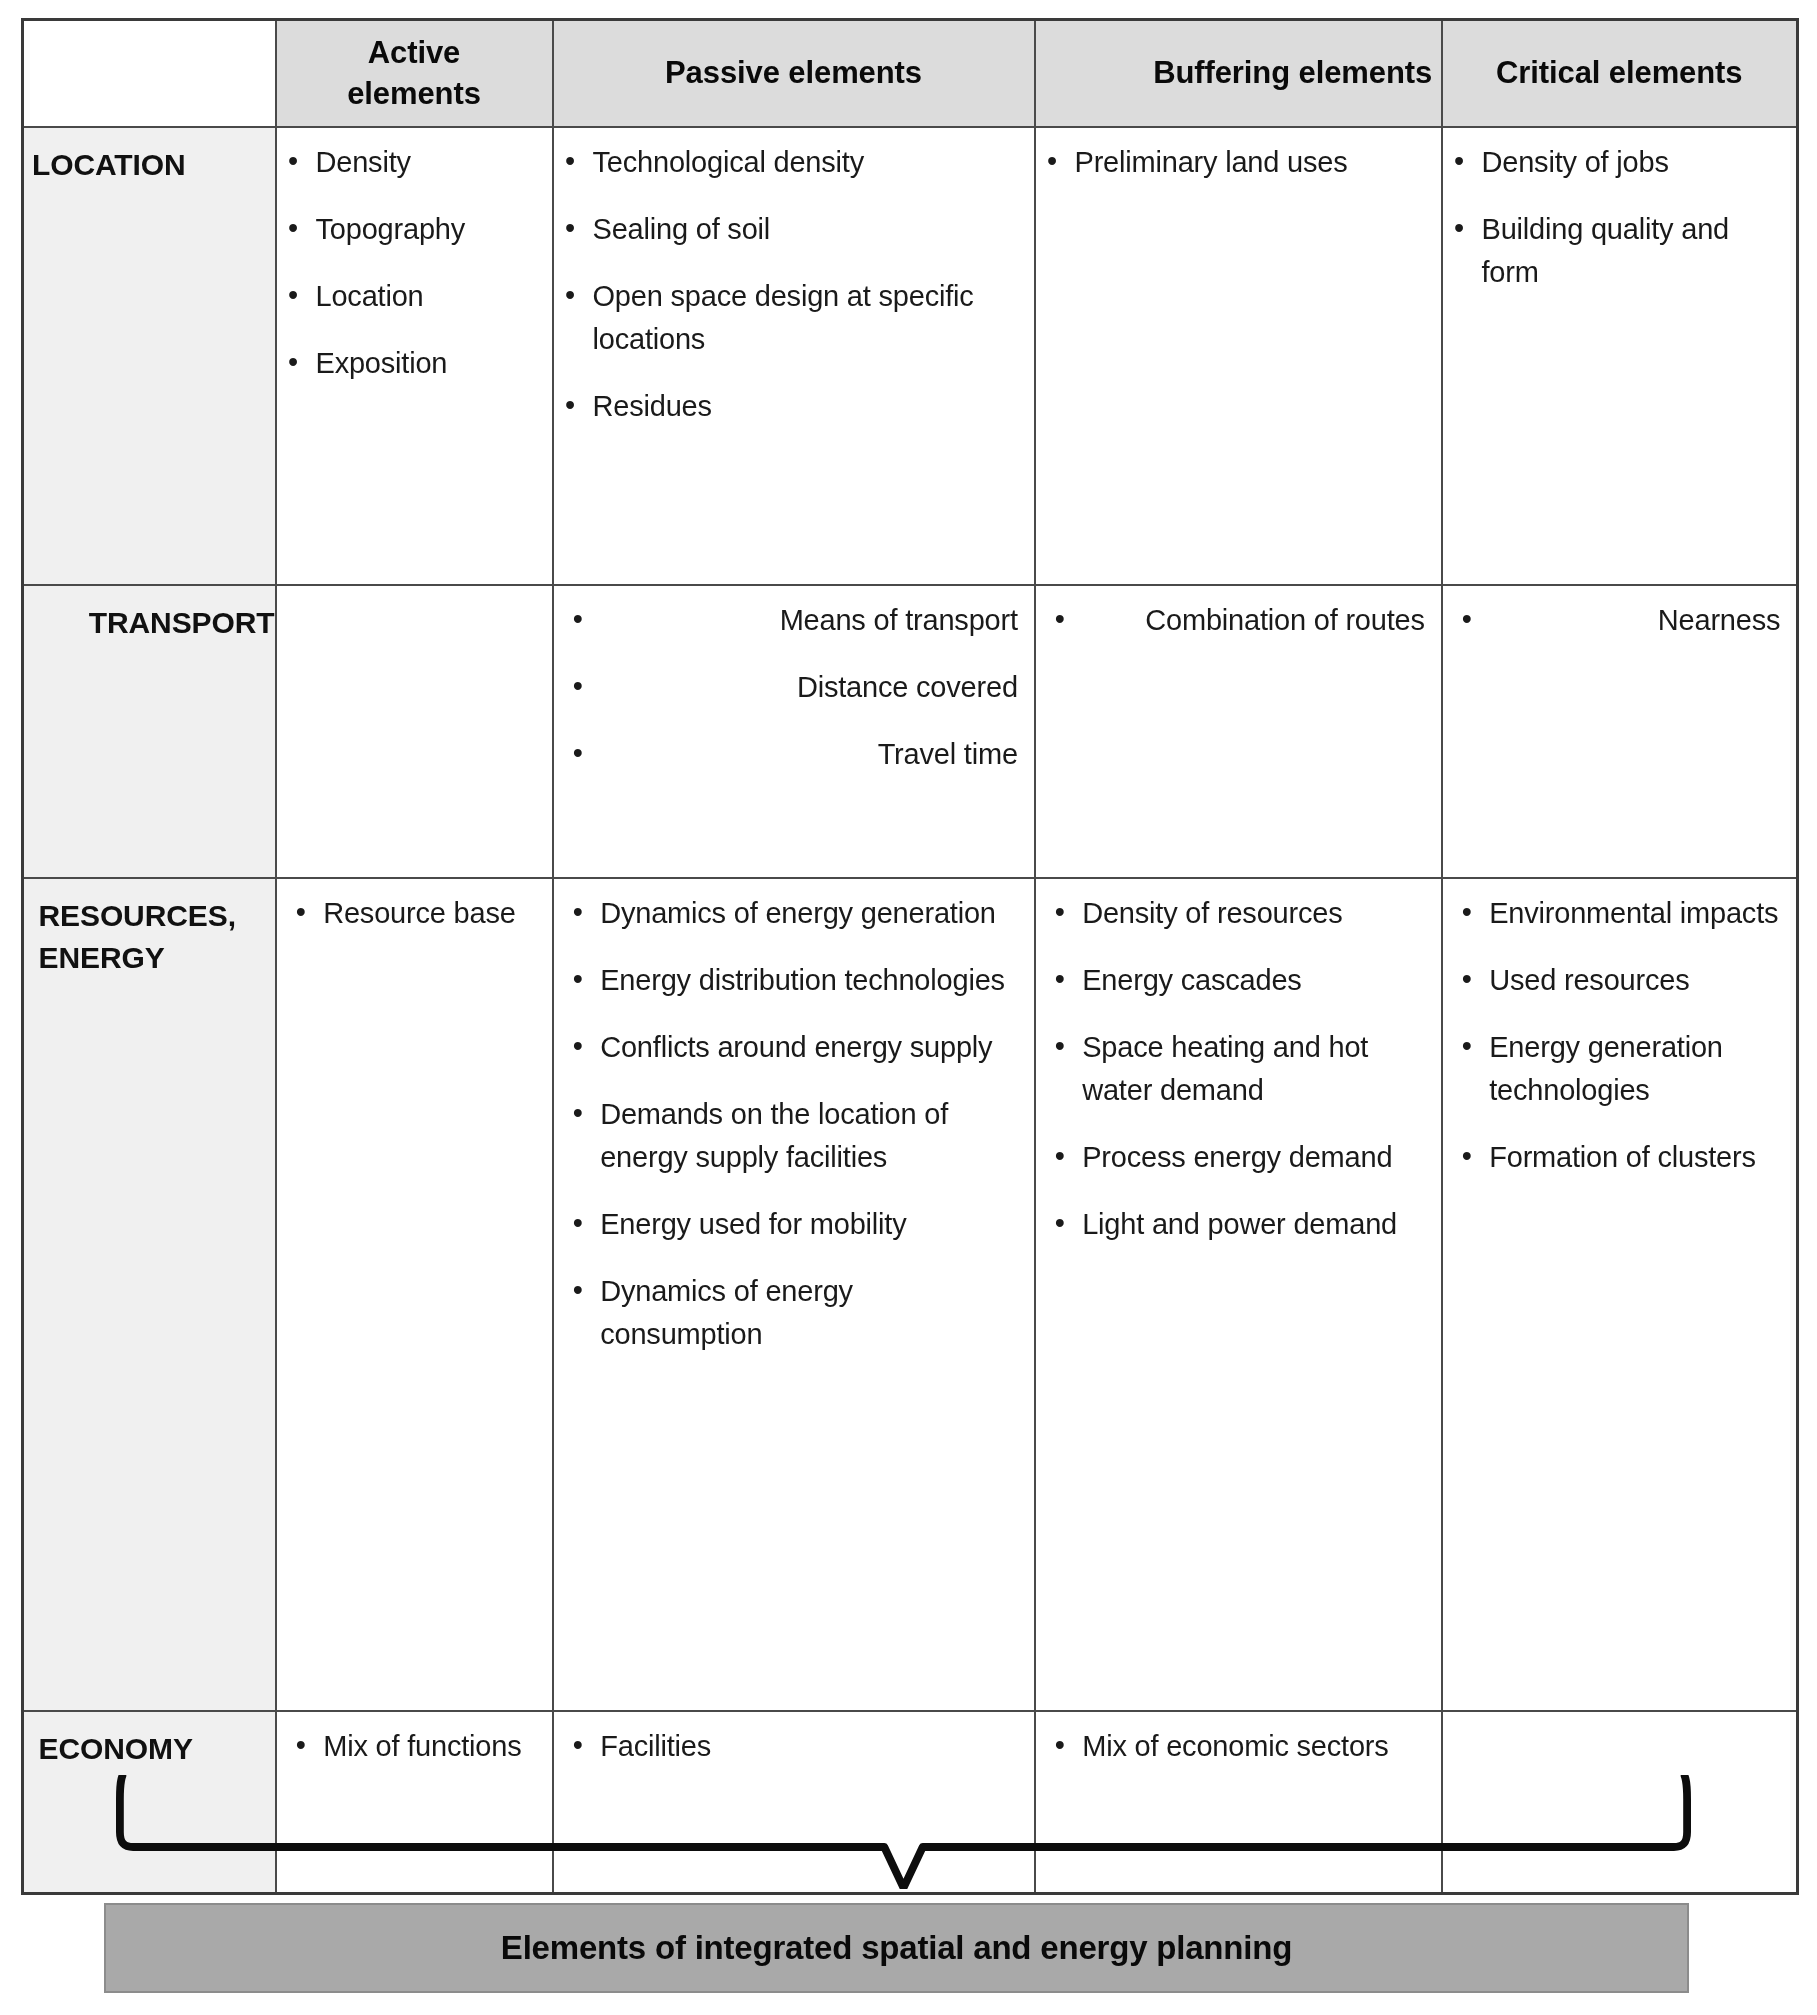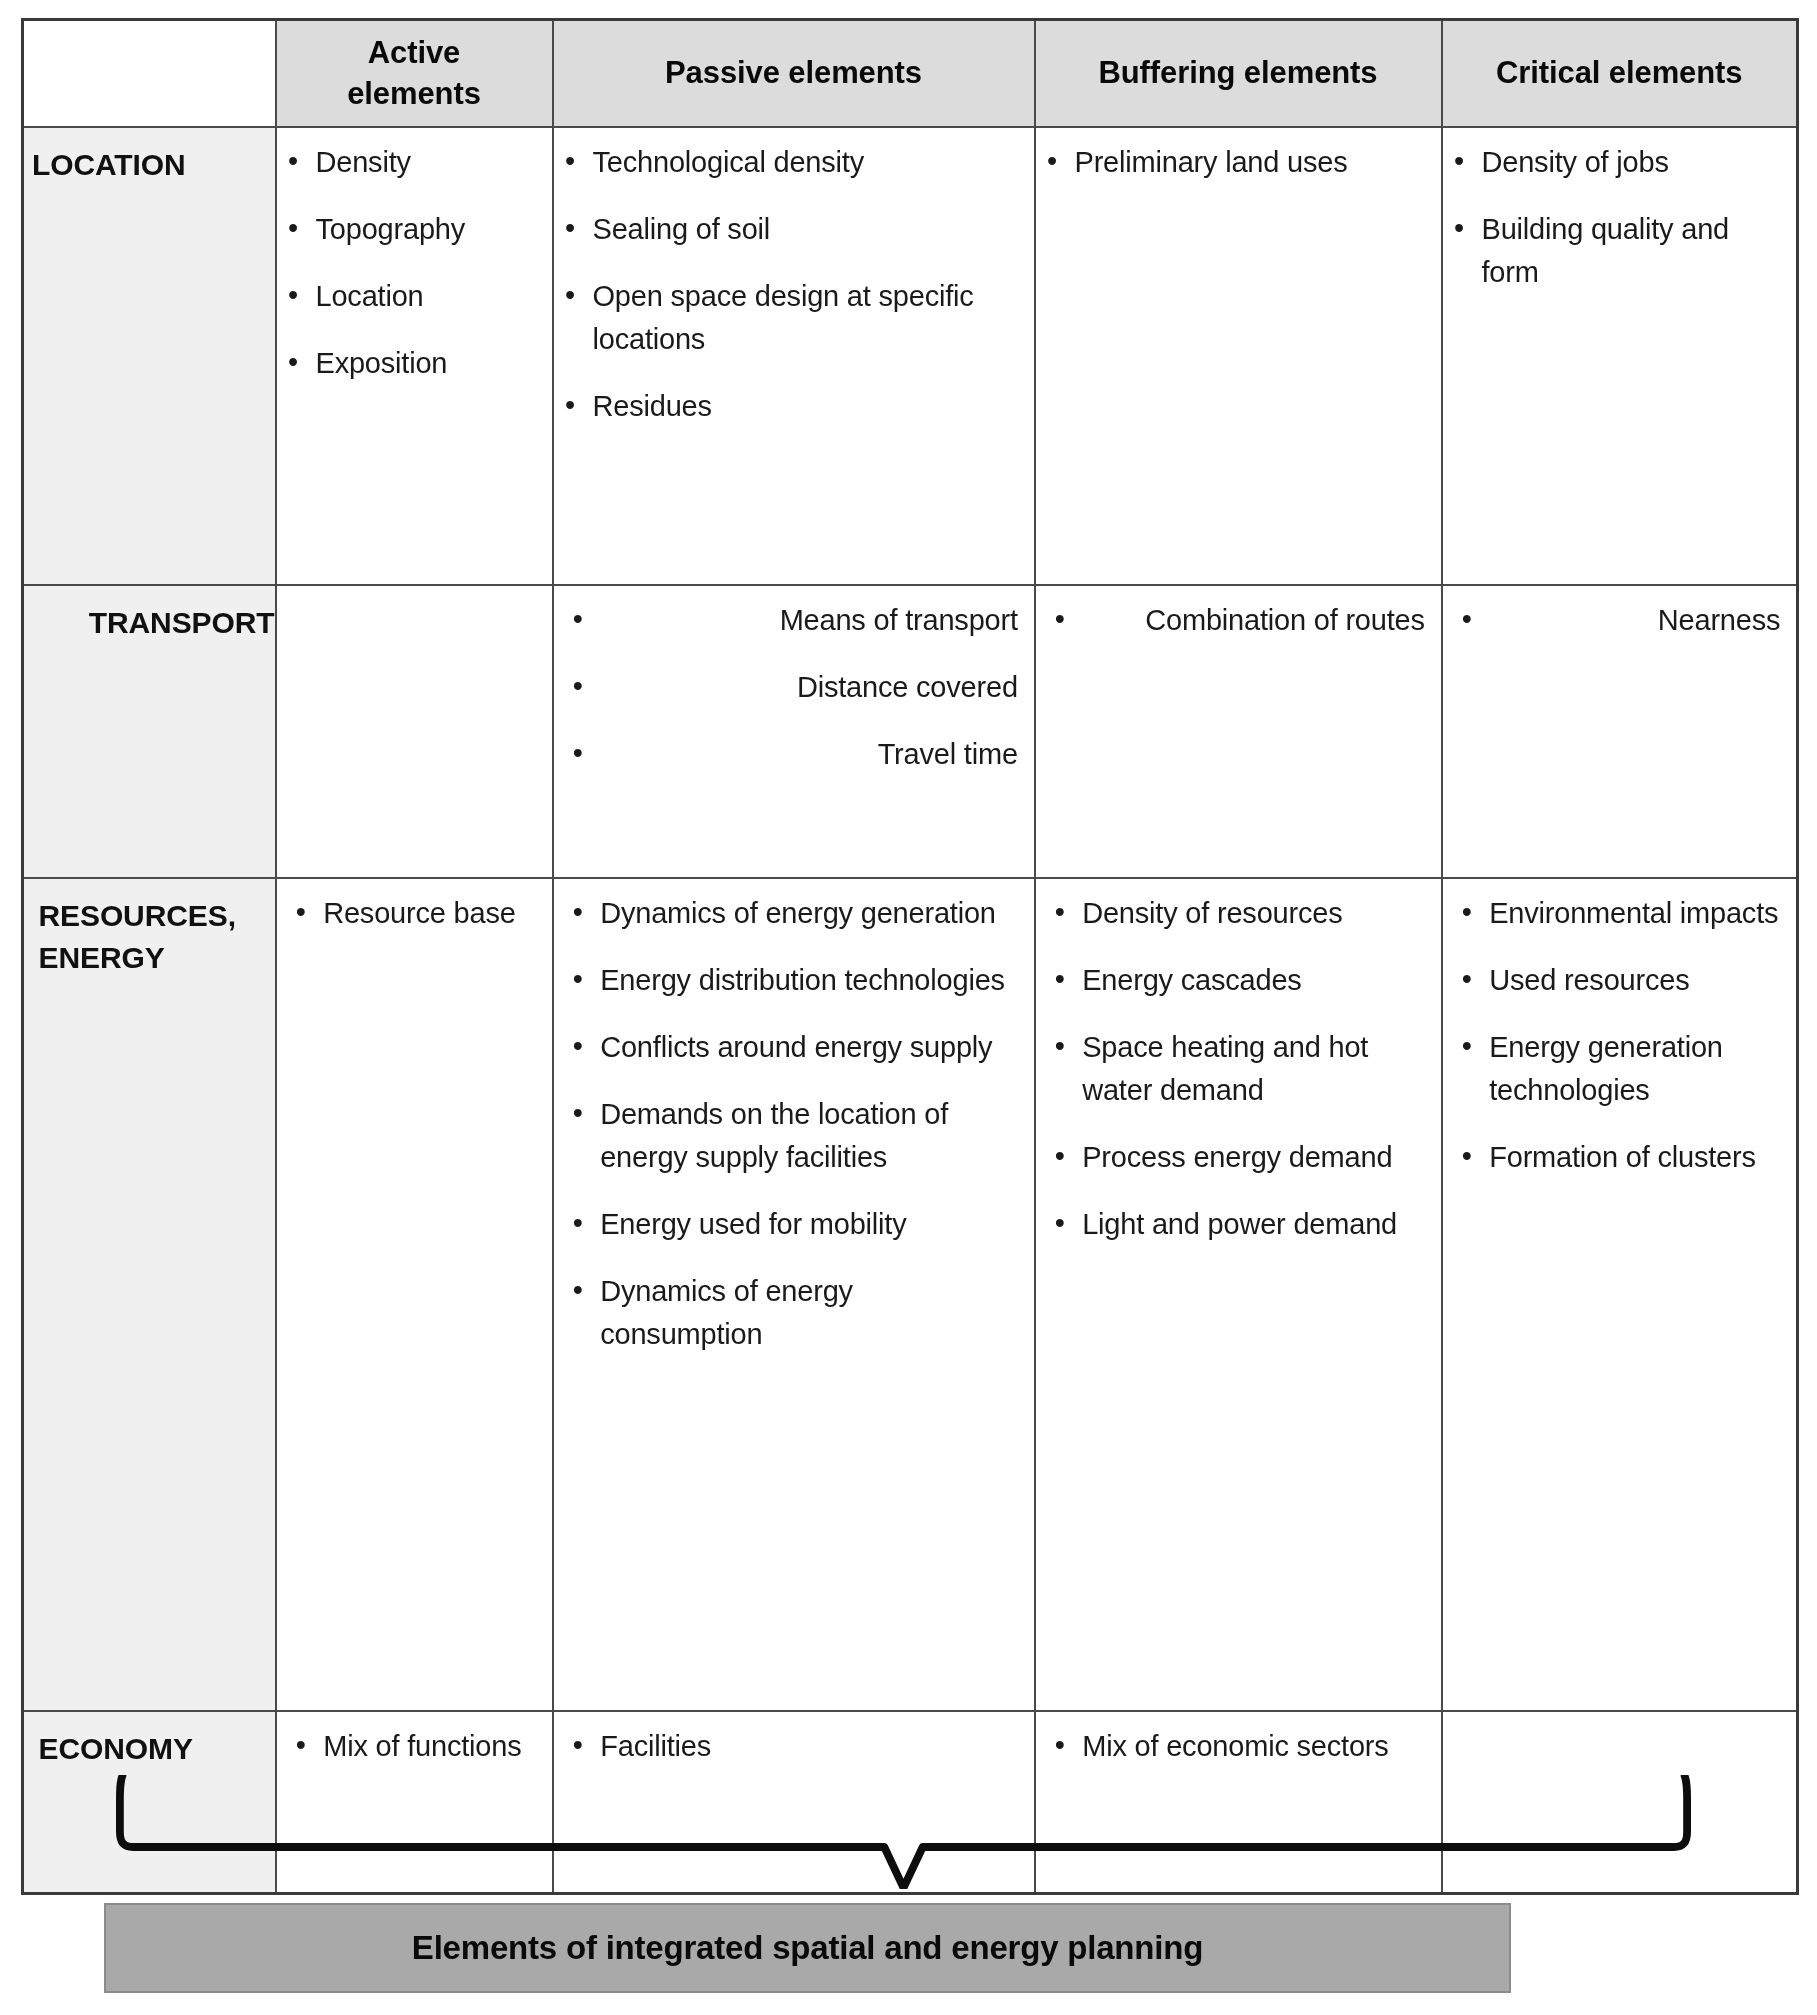--- a/index.html
+++ b/index.html
@@ -127,21 +127,21 @@
     width: 1627px;
     height: 114px;
   }
   .brace-wrap svg { display: block; }
 
   
   .footer-banner {
     position: absolute;
     left: 104px;
     top: 1903px;
-    width: 1407px;
+    width: 1585px;
     height: 90px;
     background: #a9a9a9;
     border: 2.4px solid #8c8c8c;
     box-sizing: border-box;
     display: flex;
     align-items: center;
     justify-content: center;
   }
   .footer-banner .banner-text {
     font-size: 33px;
@@ -163,21 +163,21 @@
         <col class="c-buf">
         <col class="c-cri">
     </colgroup>
 
     <thead>
       <tr class="header-row">
         <th class="corner-cell"></th>
         <th style="white-space:pre-line;margin-left:8px;">Active
 elements</th>
         <th style="white-space:pre-line;">Passive elements</th>
-        <th style="white-space:pre-line;">Buffering elements</th>
+        <th style="white-space:pre-line;text-align:right;">Buffering elements</th>
         <th style="white-space:pre-line;">Critical elements</th>
       </tr>
     </thead>
 
     <tbody>
 
       <tr class="r-location">
         <td class="rowlabel">
           <span class="lbl">LOCATION</span>
         </td>

